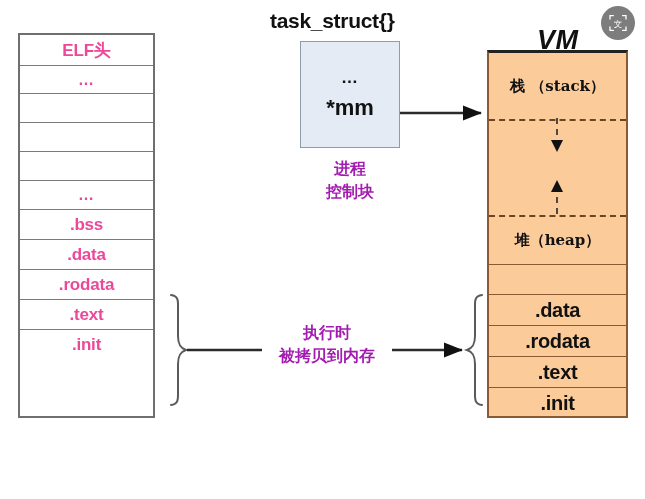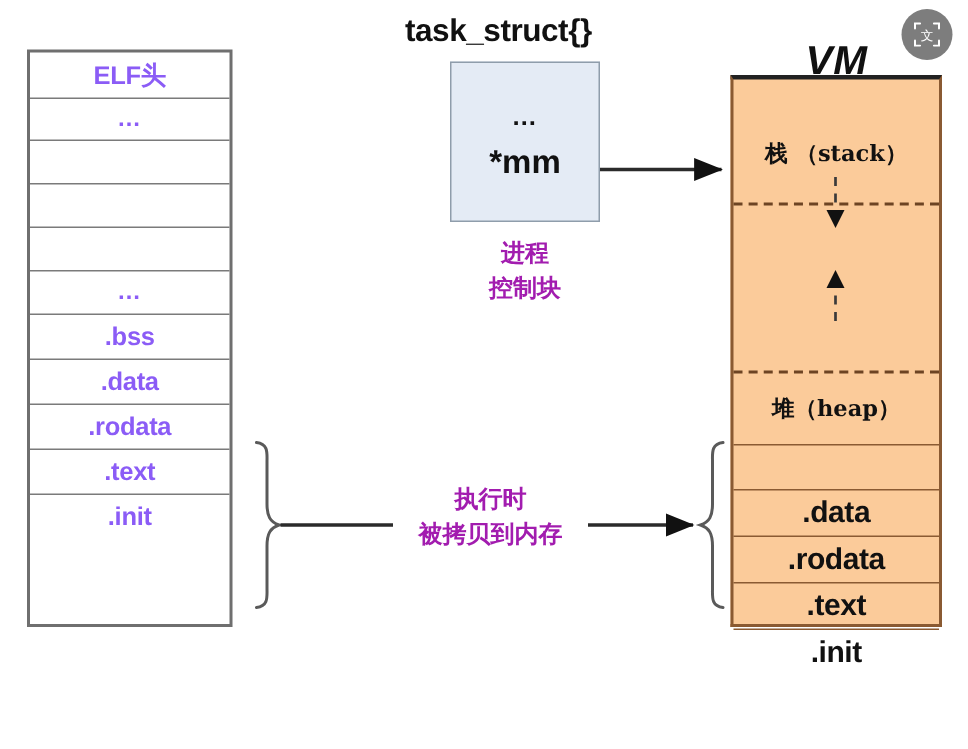--- a/index.html
+++ b/index.html
@@ -32,21 +32,21 @@
     background: #ffffff;
   }
   .elf-row {
     box-sizing: border-box;
     border-bottom: 1.5px solid #7a7a7a;
     display: flex;
     align-items: center;
     justify-content: center;
     font-weight: bold;
     font-size: 17px;
-    color: #8b5cf6;
+    color: #ec4899;
     letter-spacing: -0.2px;
     white-space: nowrap;
   }
   .elf-row:last-child { border-bottom: none; }
   .elf-row.ellipsis { font-size: 16px; letter-spacing: 1px; }
   .elf-row.empty { }
 
   
   #vm-column {
     position: absolute;
@@ -63,21 +63,21 @@
     box-sizing: border-box;
     display: flex;
     align-items: center;
     justify-content: center;
     position: relative;
     font-weight: bold;
     color: #111;
     white-space: nowrap;
   }
   .vm-solid { border-bottom: 1.6px solid #8a5a32; }
-  .vm-dashed { border-bottom: 2px dashed #6d4423; margin-top: 16px; }
+  .vm-dashed { border-bottom: 2px dashed #6d4423; }
   .vm-row.seg { font-size: 20px; letter-spacing: -0.3px; }
   .vm-row.zh {
     font-family: "DejaVu Serif", "Liberation Serif", serif;
     font-size: 15px;
     font-weight: bold;
     line-height: 1.35;
     text-align: center;
     flex-direction: column;
   }
 

